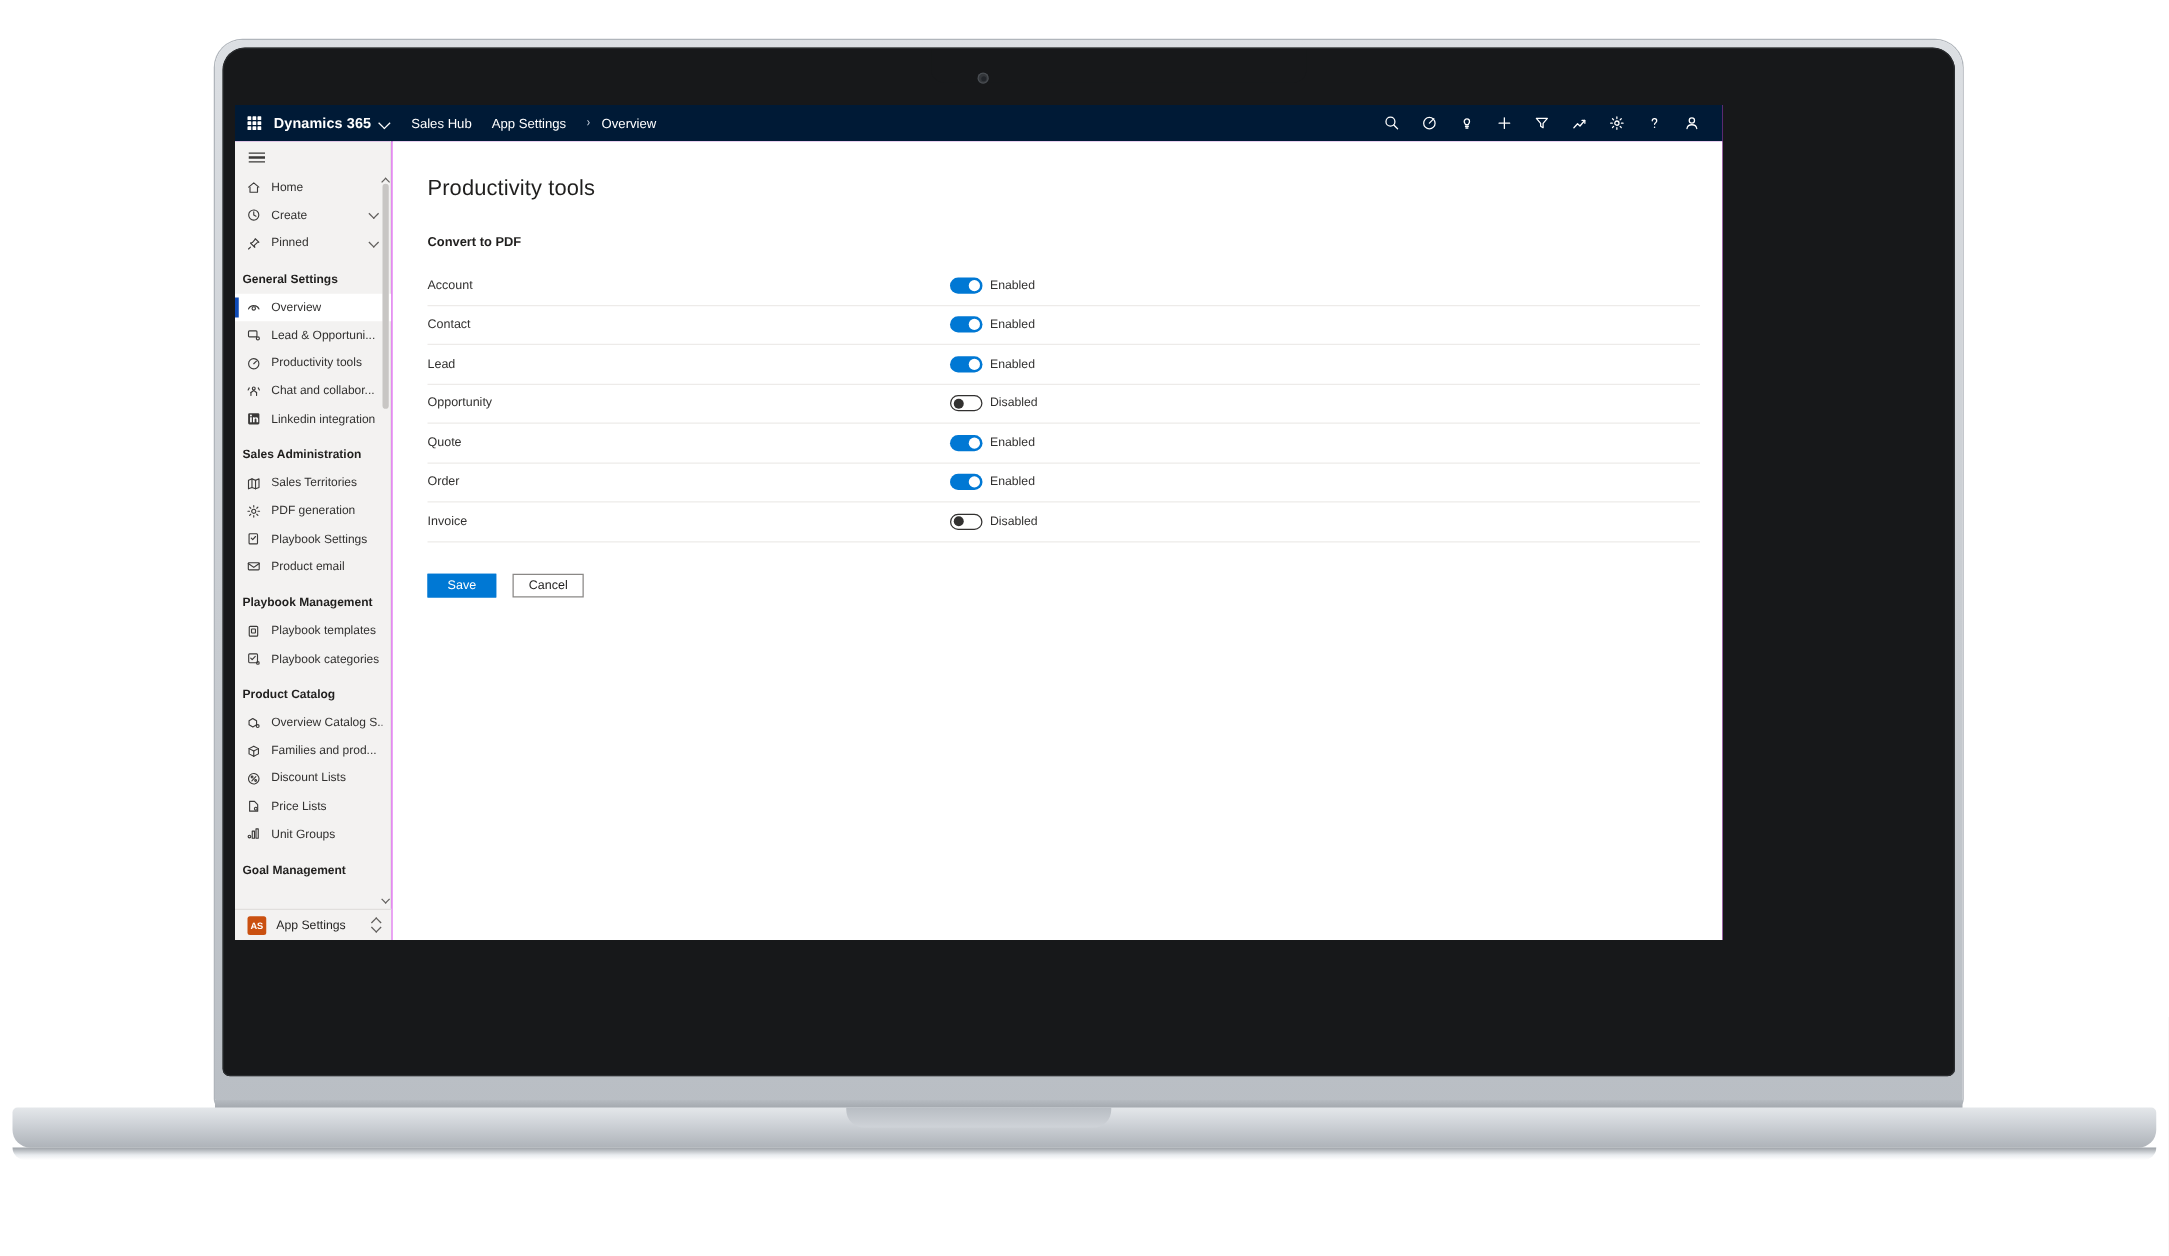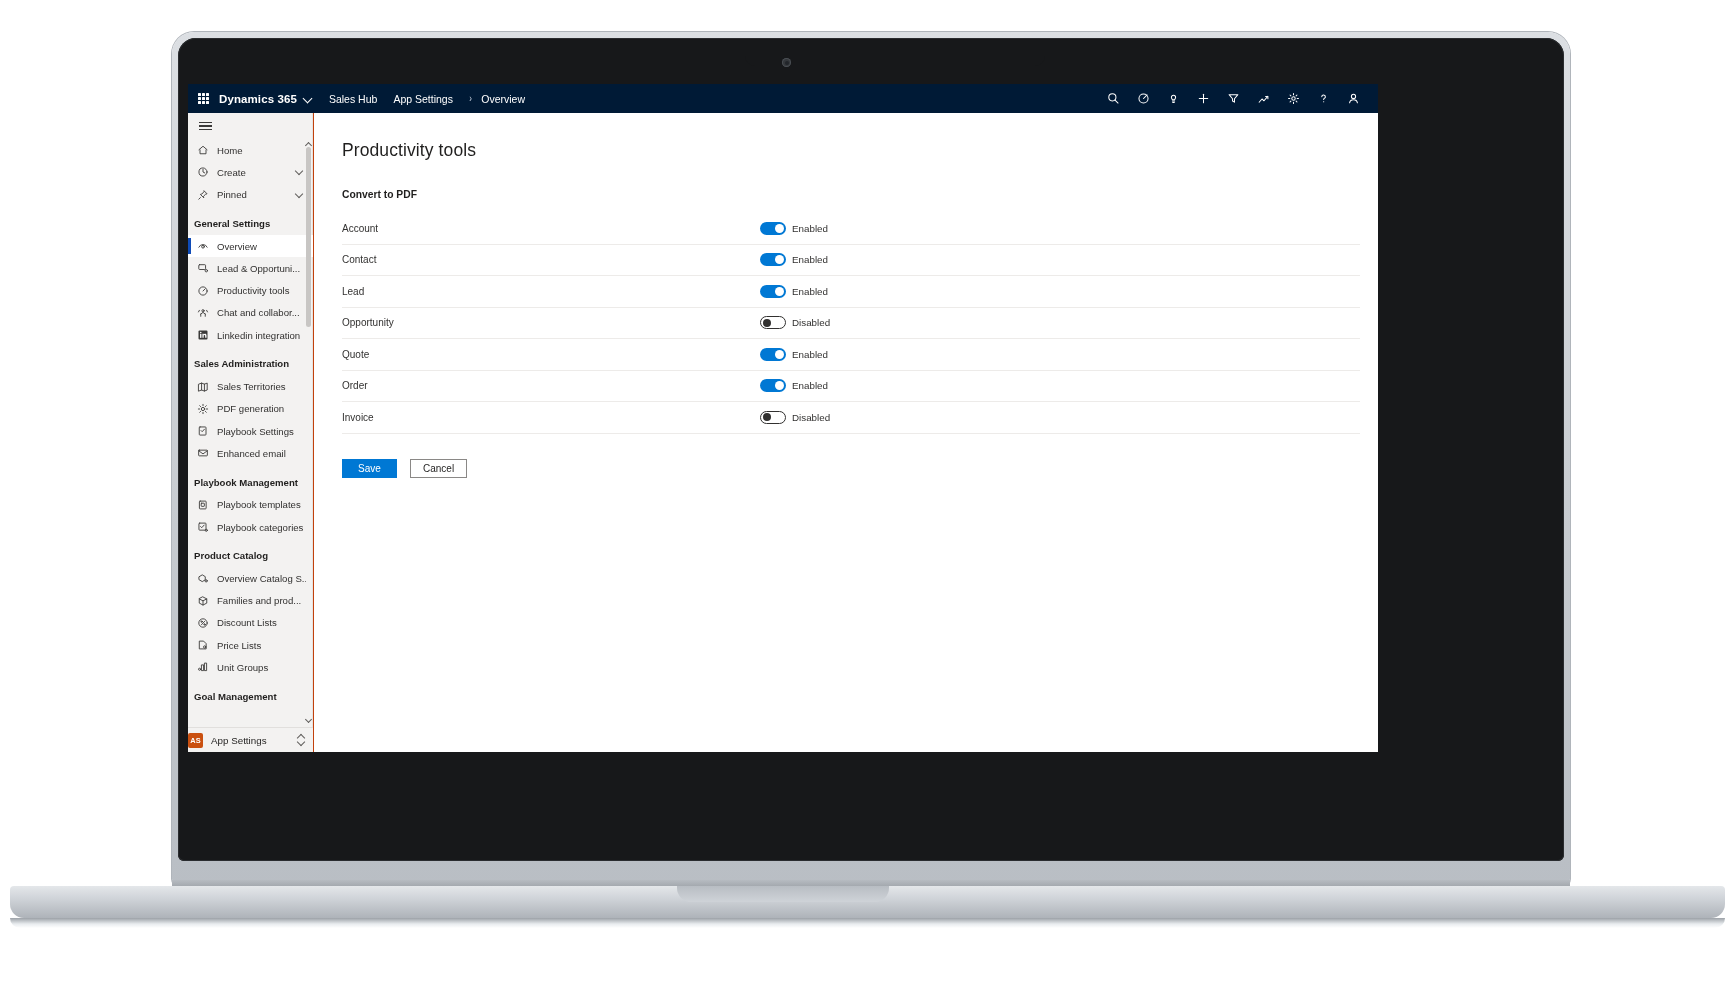--- a/index.html
+++ b/index.html
@@ -44,21 +44,21 @@
   .camera-dot::after {
     content:""; position:absolute; left:2.5px; top:2.5px;
     width:4px;height:4px;border-radius:50%;background:#22252a;
   }
 
   
   .screen {
     position: absolute;
     left: 188px; top: 84px;
     width: 1190px; height: 668px;
-    background: #c2410c;
+    background: #d946ef;
     overflow: hidden;
   }
 
   
   .laptop-base {
     position: absolute;
     left: 10px; top: 886px;
     width: 1715px; height: 32px;
     border-radius: 4px 4px 14px 14px;
     background: linear-gradient(180deg,#e4e7ea 0%, #cfd3d8 40%, #aeb3b9 100%);
@@ -187,21 +187,21 @@
     border-right:1px solid #605e5c; border-bottom:1px solid #605e5c;
   }
   .scroll-arrow.up{ top:30px; }
   .scroll-arrow.up::after{ transform:rotate(-135deg); }
   .scroll-arrow.down{ top:604px; }
   .scroll-arrow.down::after{ transform:rotate(45deg); }
 
   .app-switcher {
     position:absolute; left:0; bottom:0; width:125px; height:25px;
     background:#f3f2f1; border-top:1px solid #e1dfdd;
-    display:flex; align-items:center; padding-left:0; cursor:pointer;
+    display:flex; align-items:center; padding-left:10px; cursor:pointer;
   }
   .app-badge {
     width:15px;height:15px;border-radius:2px;background:#ca5010;
     color:#fff;font-size:7.4px;font-weight:bold;
     display:flex;align-items:center;justify-content:center; flex:0 0 15px;
   }
   .app-name { font-size:9.8px; color:#201f1e; margin-left:8px; white-space:nowrap;}
   .app-updown { margin-left:auto; margin-right:8px; position:relative; width:8px;height:12px;}
   .app-updown::before,.app-updown::after{
     content:""; position:absolute; left:1px; width:5px;height:5px;
@@ -471,21 +471,21 @@
           </span>
           <span class="nav-label">Playbook Settings</span>
         </div>
         <div class="nav-item">
           <span class="ico">
             <svg class="i" viewBox="0 0 16 16">
                 <rect x="2.2" y="4.2" width="11.6" height="7.6" rx=".8"></rect>
                 <polyline points="2.2,5 8,9.2 13.8,5"></polyline>
               </svg>
           </span>
-          <span class="nav-label">Enhanced email</span>
+          <span class="nav-label">Product email</span>
         </div>
 
         <div class="nav-group">Playbook Management</div>
         <div class="nav-item">
           <span class="ico">
             <svg class="i" viewBox="0 0 16 16">
                 <rect x="3.2" y="2.8" width="9" height="10.4" rx="1"></rect>
                 <rect x="5.6" y="5.6" width="4.2" height="4.2" rx=".6"></rect>
               </svg>
           </span>

